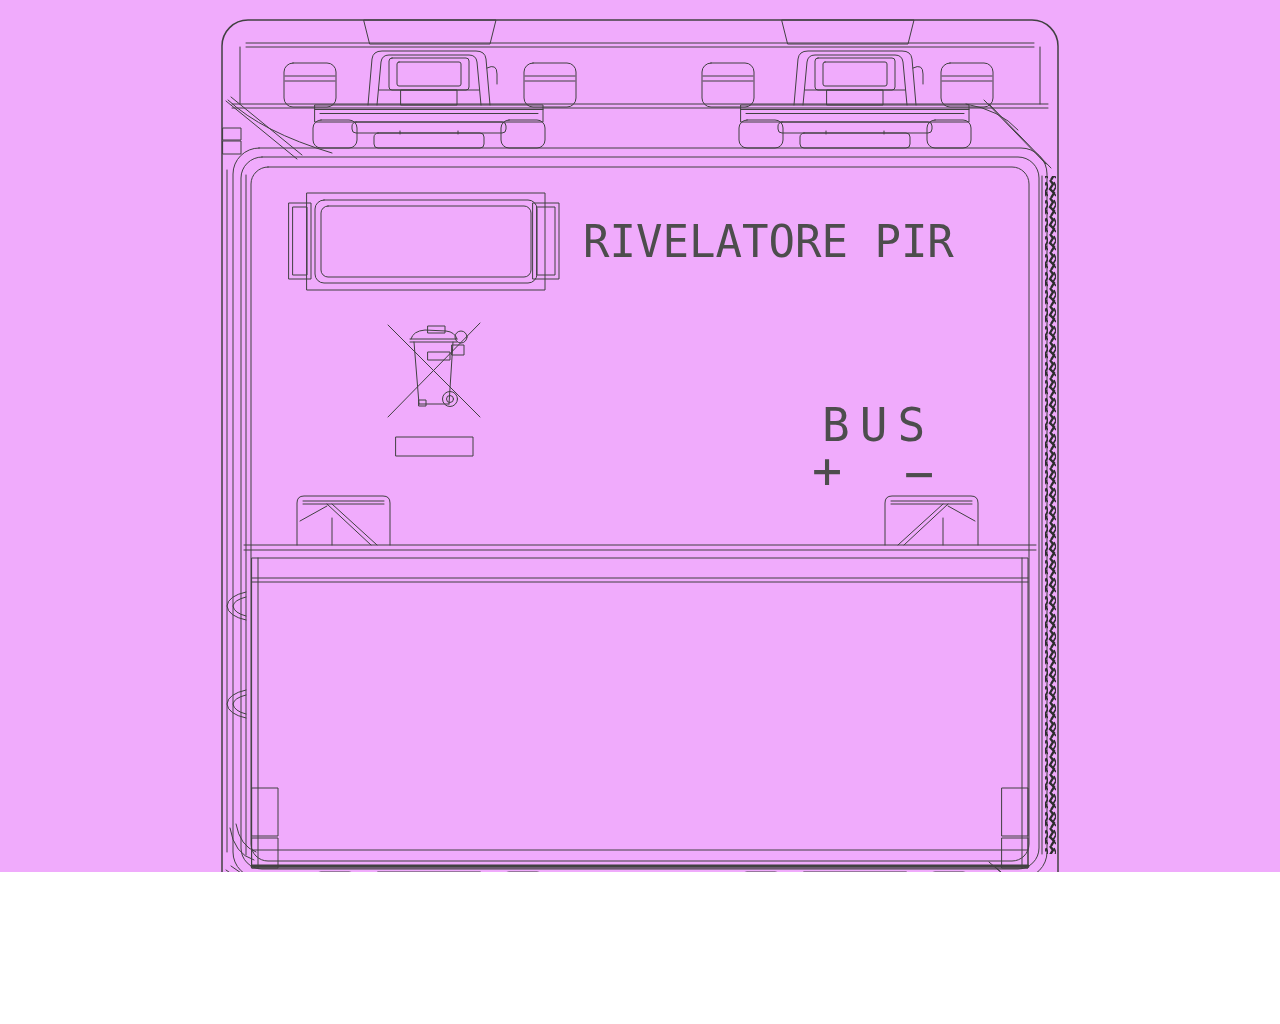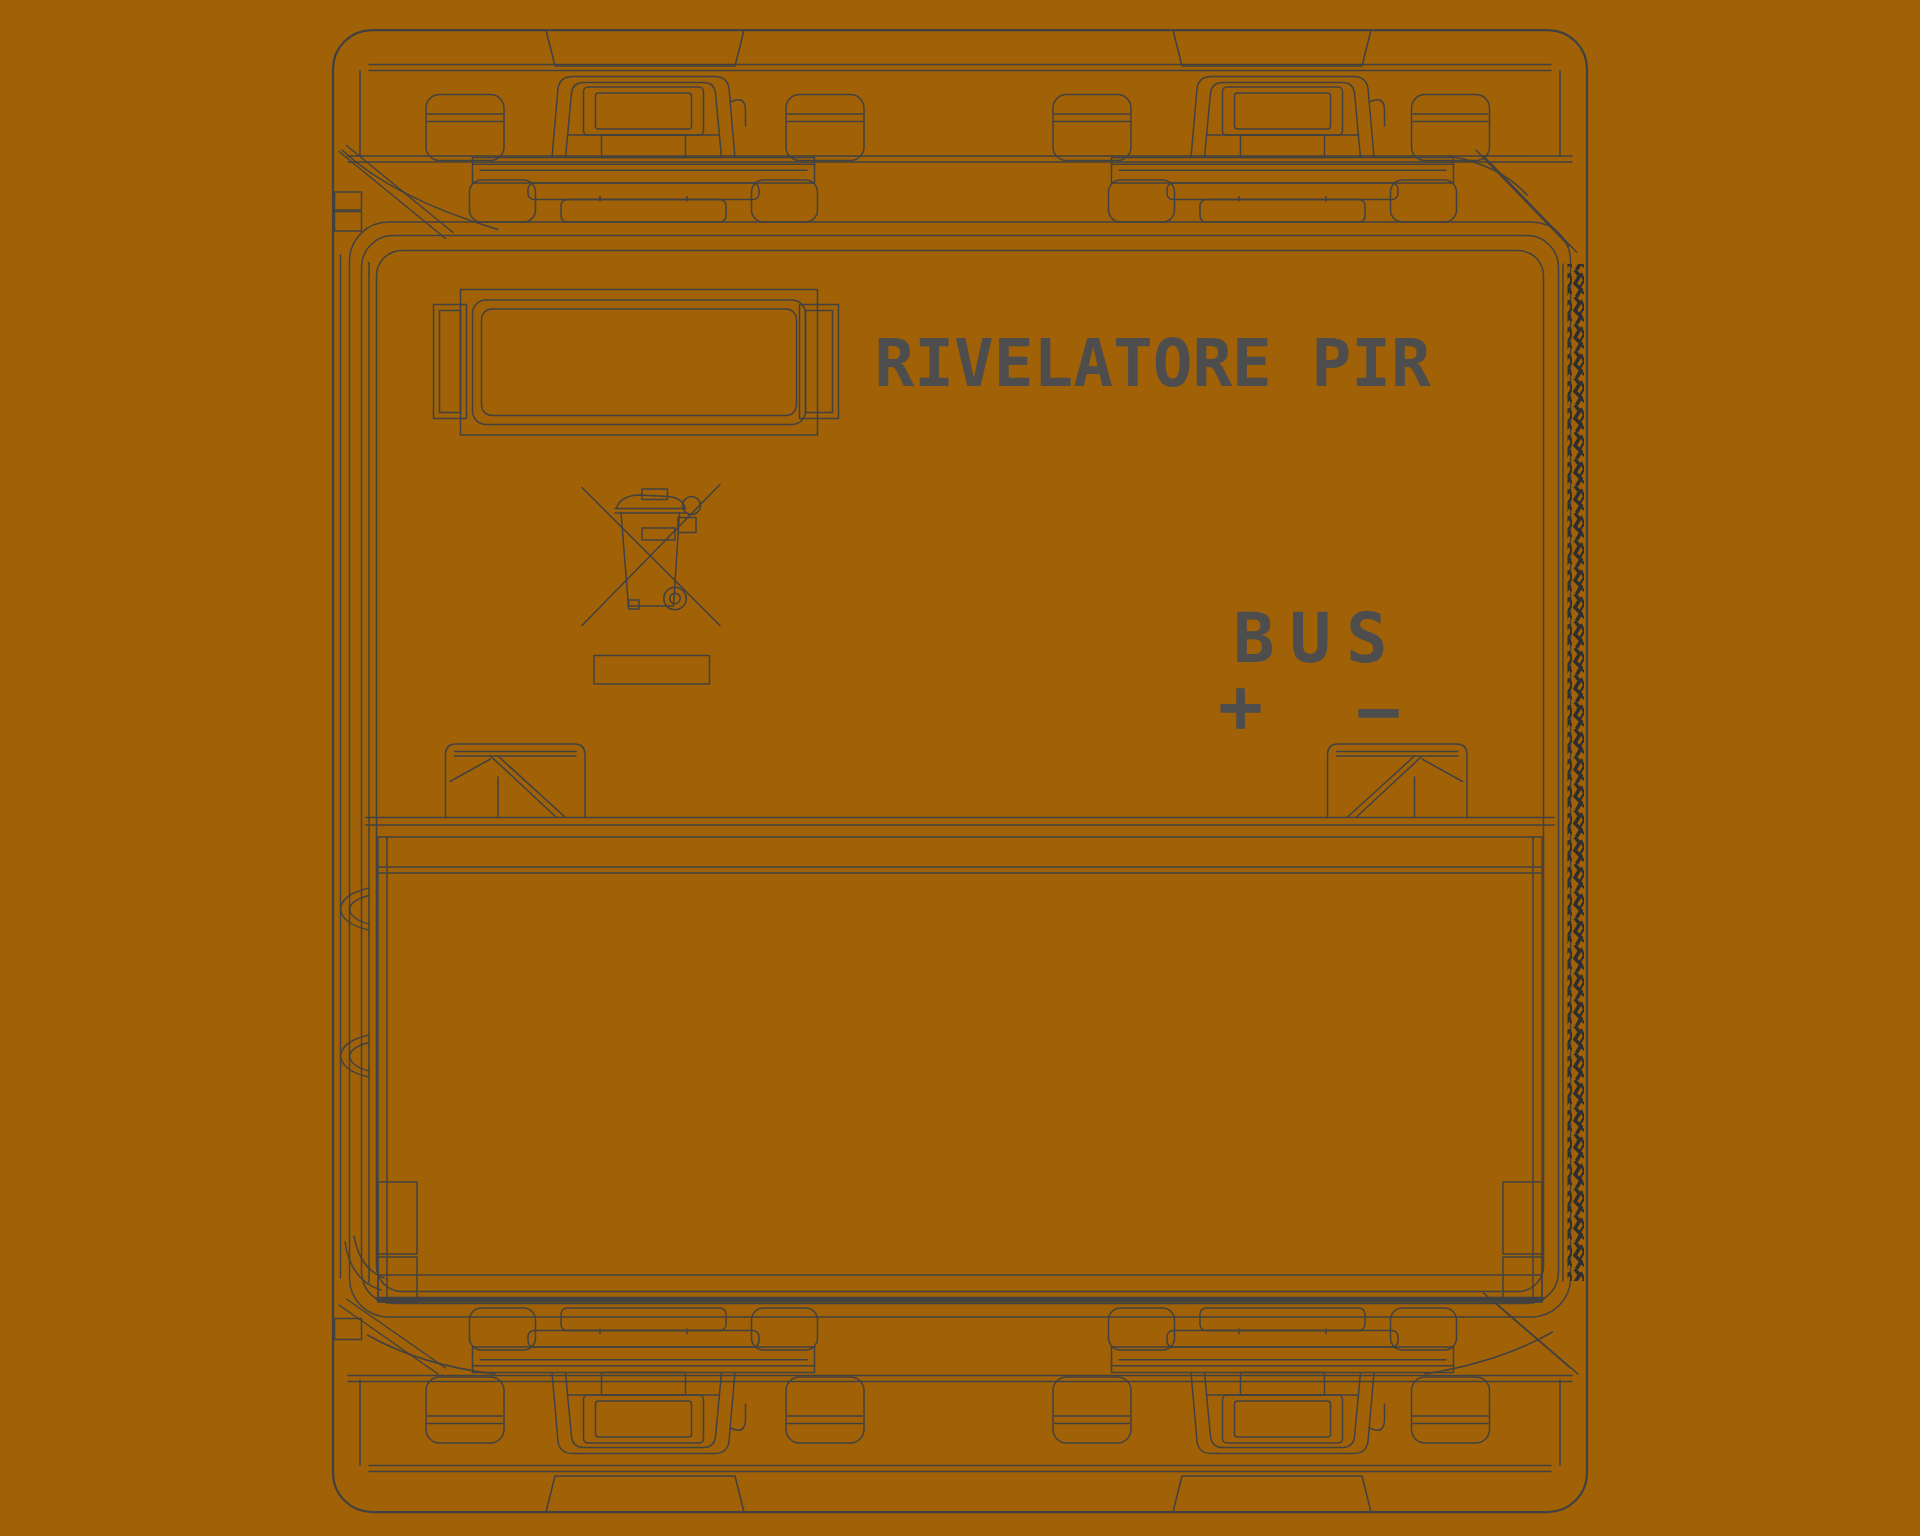--- a/index.html
+++ b/index.html
@@ -1,17 +1,17 @@
 <!DOCTYPE html>
 <html><head>
 <meta charset="utf-8">
 <style>
   html,body{margin:0;padding:0;background:#ffffff;}
-  .stage{position:relative;width:1280px;height:1024px;background:#a16207;overflow:hidden;
-         font-family:"DejaVu Sans Mono", monospace;font-weight:bold;}
+  .stage{position:relative;width:1280px;height:872px;background:#f0abfc;overflow:hidden;
+         font-family:"DejaVu Sans Mono", monospace;}
   svg{position:absolute;left:0;top:0;}
   .ln{fill:none;stroke:#414141;stroke-width:1;stroke-linejoin:round;stroke-linecap:round;}
   .w15{stroke-width:1.5;}
   .w3{stroke-width:3;}
   .cadtext{font-family:"DejaVu Sans Mono", monospace;fill:#4d4d4d;stroke:none;}
 </style>
 </head>
 <body>
 
 <div class="stage">

